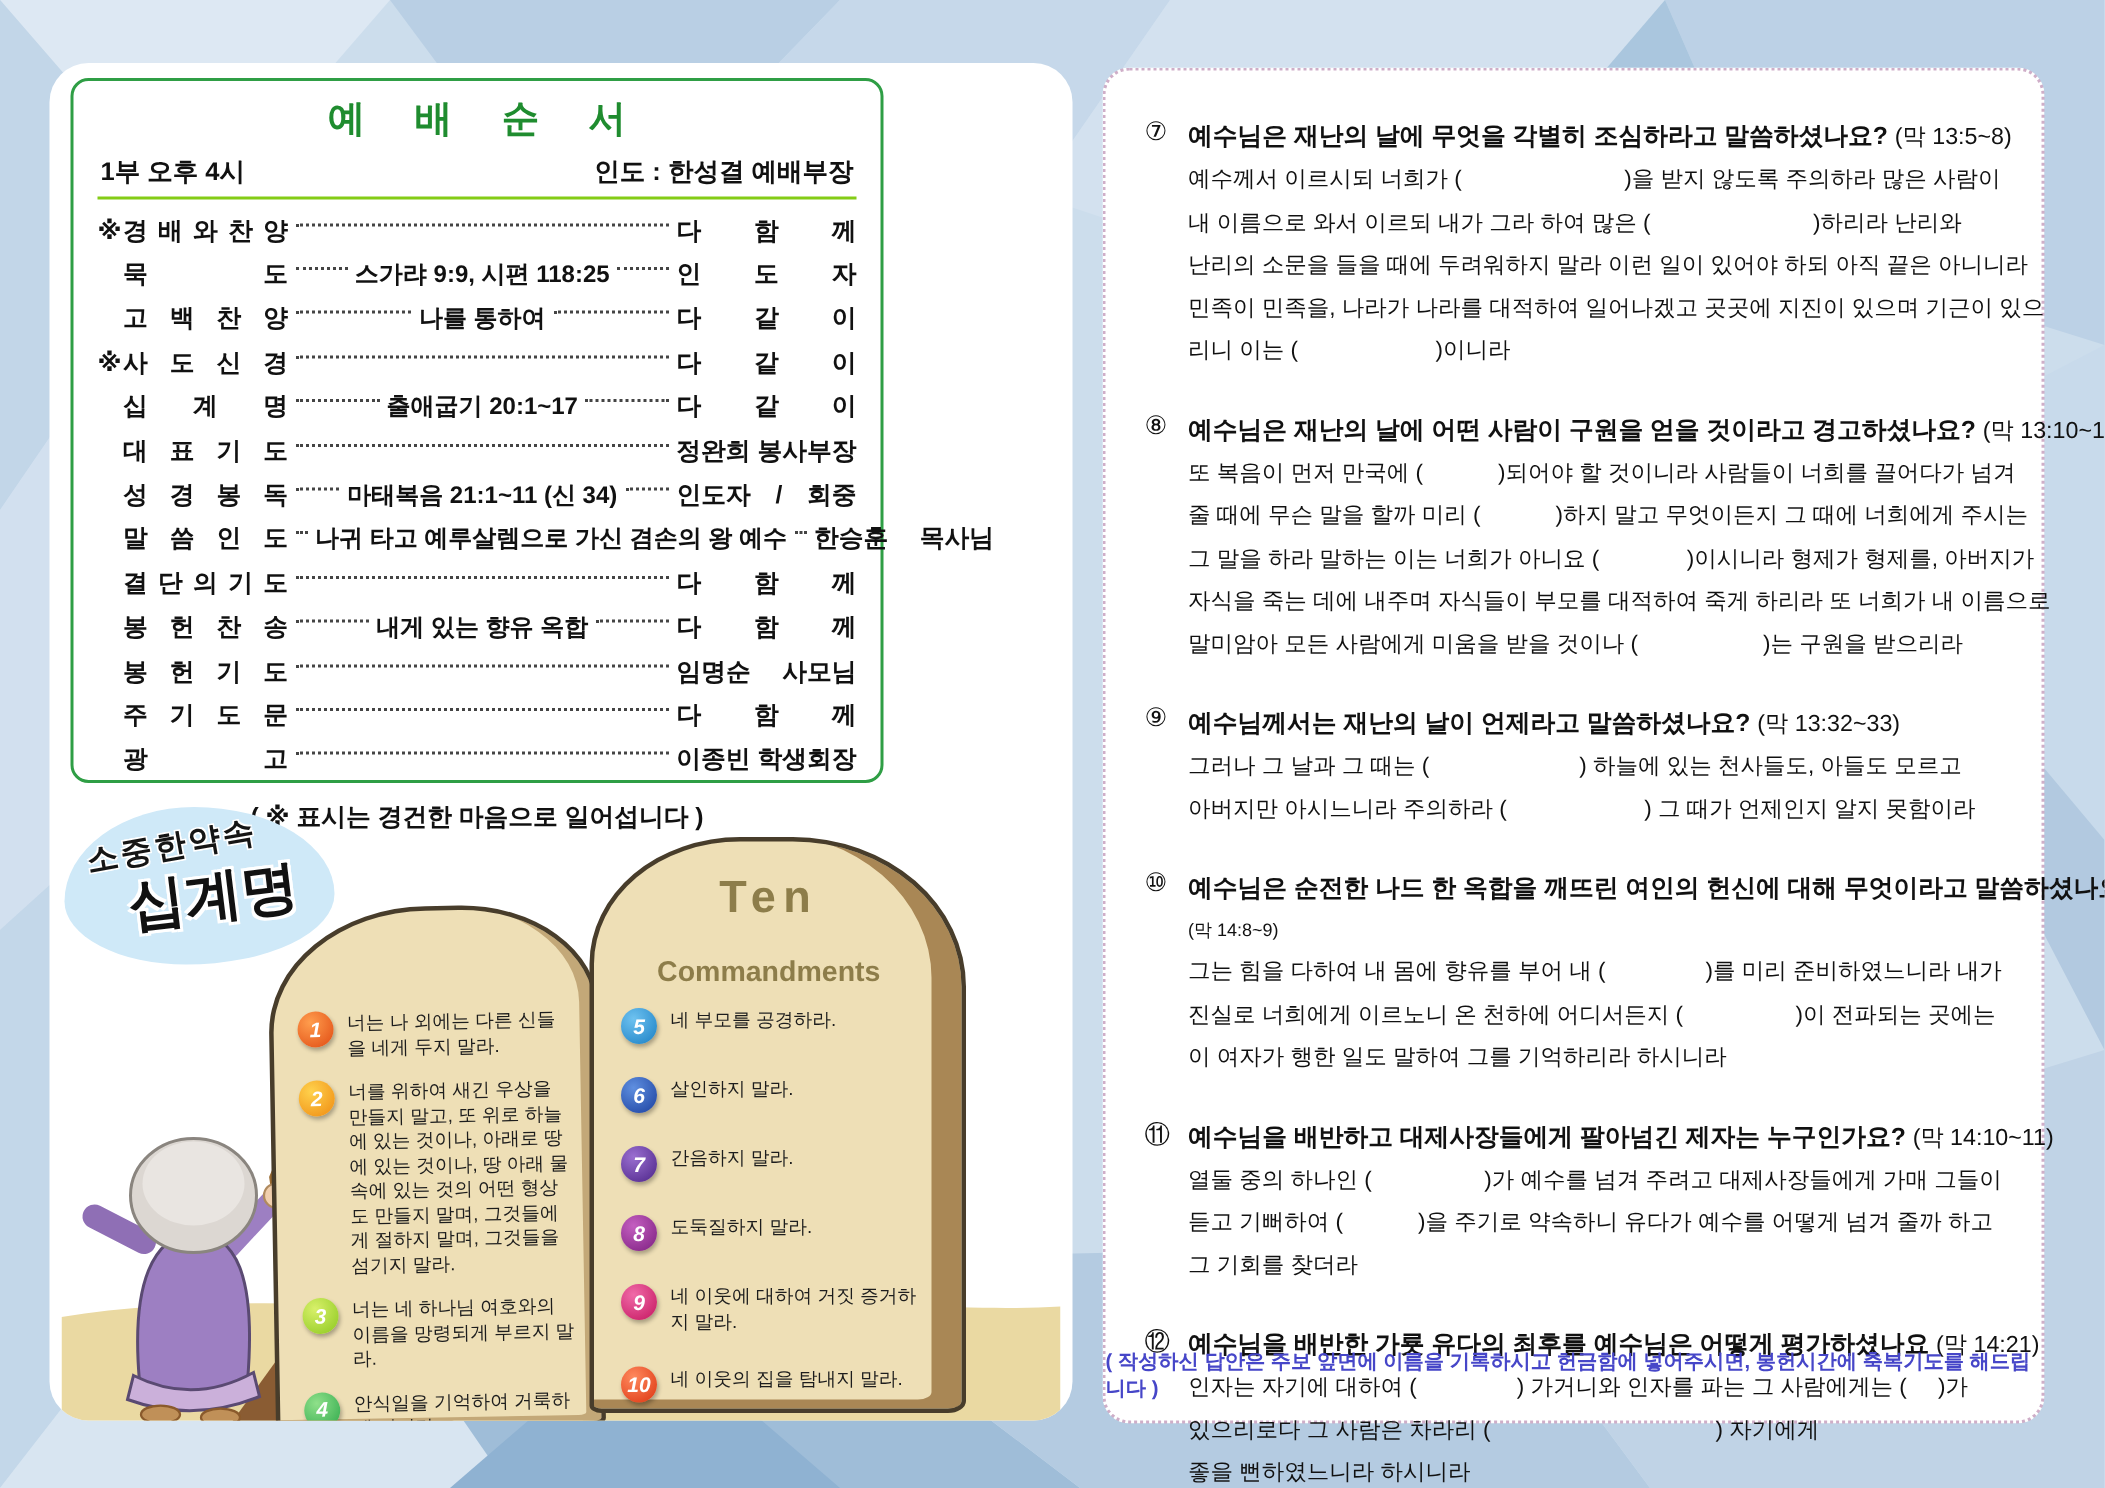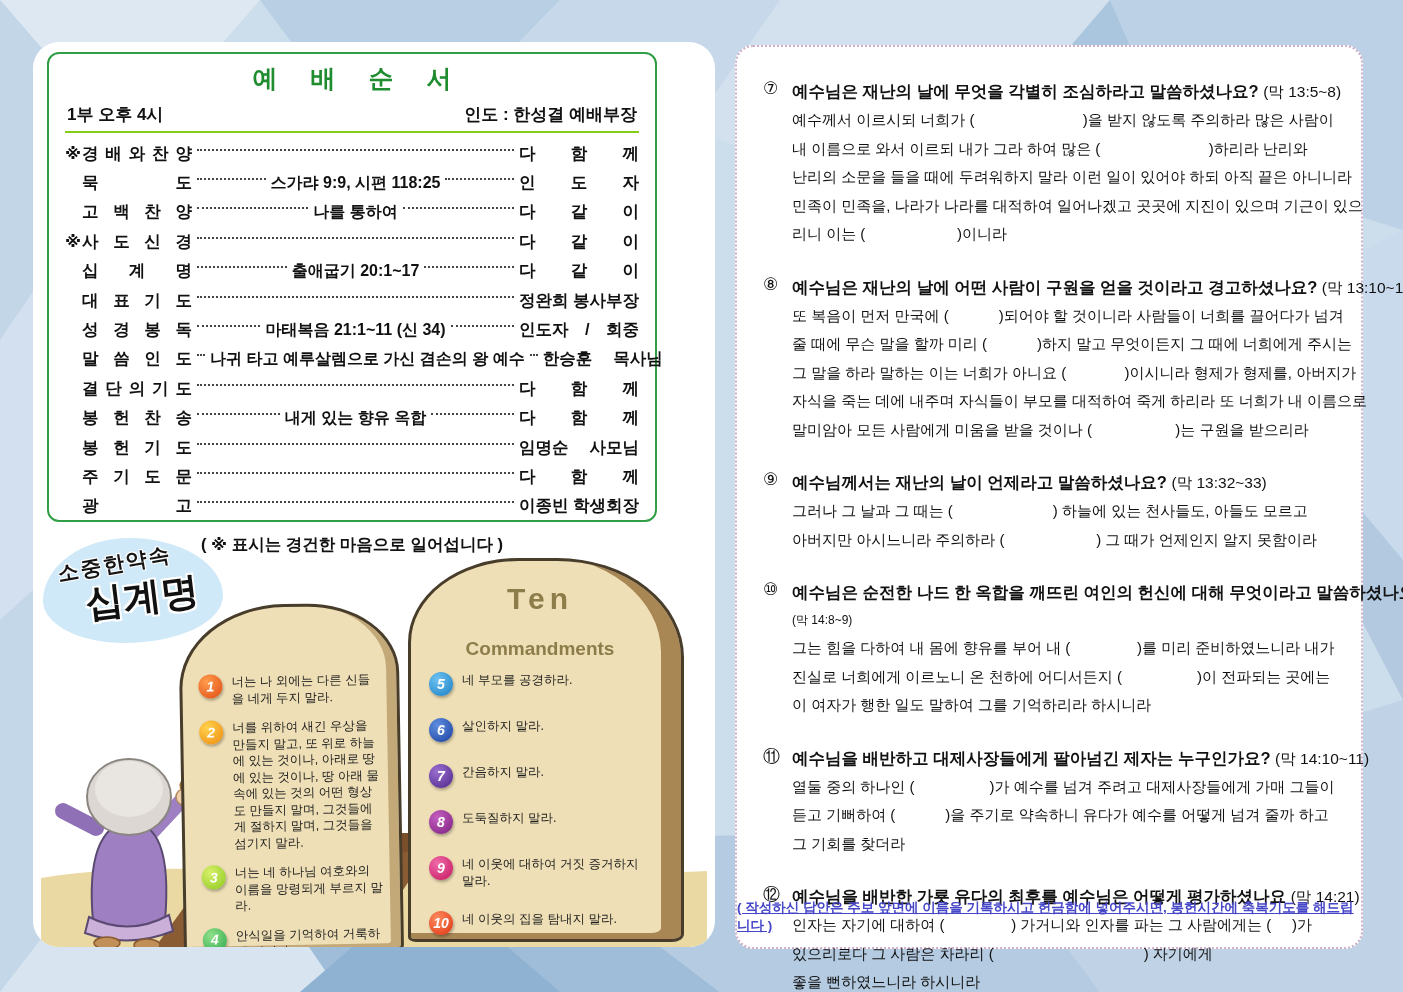--- a/index.html
+++ b/index.html
@@ -12,21 +12,21 @@
     color: #111;
   }
   .bg-svg { position:absolute; left:0; top:0; width:1403px; height:992px; }
 
   
   .left-panel {
     position:absolute; left:33px; top:42px; width:682px; height:905px;
     background:#ffffff; border-radius:26px; overflow:hidden;
   }
   .order-box {
-    position:absolute; left:14px; top:10px; width:610px; height:470px;
+    position:absolute; left:14px; top:10px; width:542px; height:470px;
     border:2px solid #2f9e45; border-radius:12px;
     padding:8px 16px 0 16px;
   }
   .order-title {
     text-align:center; color:#1f8c2f; font-weight:bold;
     font-size:25px; letter-spacing:13px; padding-left:13px;
   }
   .session-row {
     display:flex; justify-content:space-between; align-items:flex-end;
     font-weight:bold; font-size:17px;
@@ -57,21 +57,21 @@
 
   .tablet { position:absolute; background:#eedfb6; border:3px solid #483d2b; }
   .tablet-left {
     left:140px; top:76px; width:220px; height:348px;
     border-radius:48% 42% 8px 10px / 24% 20% 5px 6px;
     transform:rotate(-1deg);
     box-shadow: inset -10px -4px 0 #c3a878;
     padding:66px 14px 0 16px;
   }
   .tablet-right {
-    left:367px; top:30px; width:276px; height:384px;
+    left:352px; top:30px; width:251px; height:384px;
     border-radius:40% 46% 12px 8px / 22% 26% 8px 5px;
     box-shadow: inset -20px -6px 0 #a98755;
     padding:22px 30px 0 18px;
   }
   .tablet-title { text-align:center; color:#8d7d4a; font-weight:bold; line-height:1.05; margin-bottom:14px; }
   .tablet-title .t1 { font-size:30px; letter-spacing:5px; display:block; }
   .tablet-title .t2 { font-size:19px; display:block;margin-top:24px; }
 
   .cmd { display:flex; gap:9px; margin-bottom:13px; font-size:12.5px; line-height:1.32; color:#1d1d1d; align-items:flex-start; }
   .tablet-right .cmd { margin-bottom:22px; }
@@ -94,21 +94,21 @@
     position:absolute; left:735px; top:45px; width:628px; height:904px;
     background:#ffffff; border:2px dotted #cfaec8; border-radius:18px;
     padding:30px 24px 14px 26px;
   }
   .q { position:relative; padding-left:29px; margin-bottom:24px; }
   .q-num { position:absolute; left:0; top:1px; font-size:17px; color:#111; }
   .q-head { font-weight:bold; font-size:16.5px; line-height:28px; white-space:pre; }
   .q-ref { font-weight:normal; font-size:15.5px;text-align:right; }
   .q-refline { font-size:12px; line-height:28px; }
   .q-line { font-size:15px; line-height:28.5px; white-space:pre; }
-  .quiz-footer { position:absolute; right:6px; bottom:12px; color:#4646c8; font-size:13.5px; font-weight:bold;text-decoration:underline; }
+  .quiz-footer { position:absolute; right:6px; bottom:12px; color:#4646c8; font-size:13.5px; font-weight:bold; }
 </style>
 </head>
 <body>
 
 <svg class="bg-svg" viewBox="0 0 1403 992" preserveAspectRatio="none">
   <rect width="1403" height="992" fill="#ccddec"></rect>
   <polygon points="0,0 260,0 130,150" fill="#dde8f3"></polygon>
   <polygon points="260,0 560,0 390,175" fill="#b9cfe4"></polygon>
   <polygon points="560,0 780,0 690,130 390,175" fill="#c6d8ea"></polygon>
   <polygon points="780,0 1110,0 930,210 690,130" fill="#d3e1ef"></polygon>

